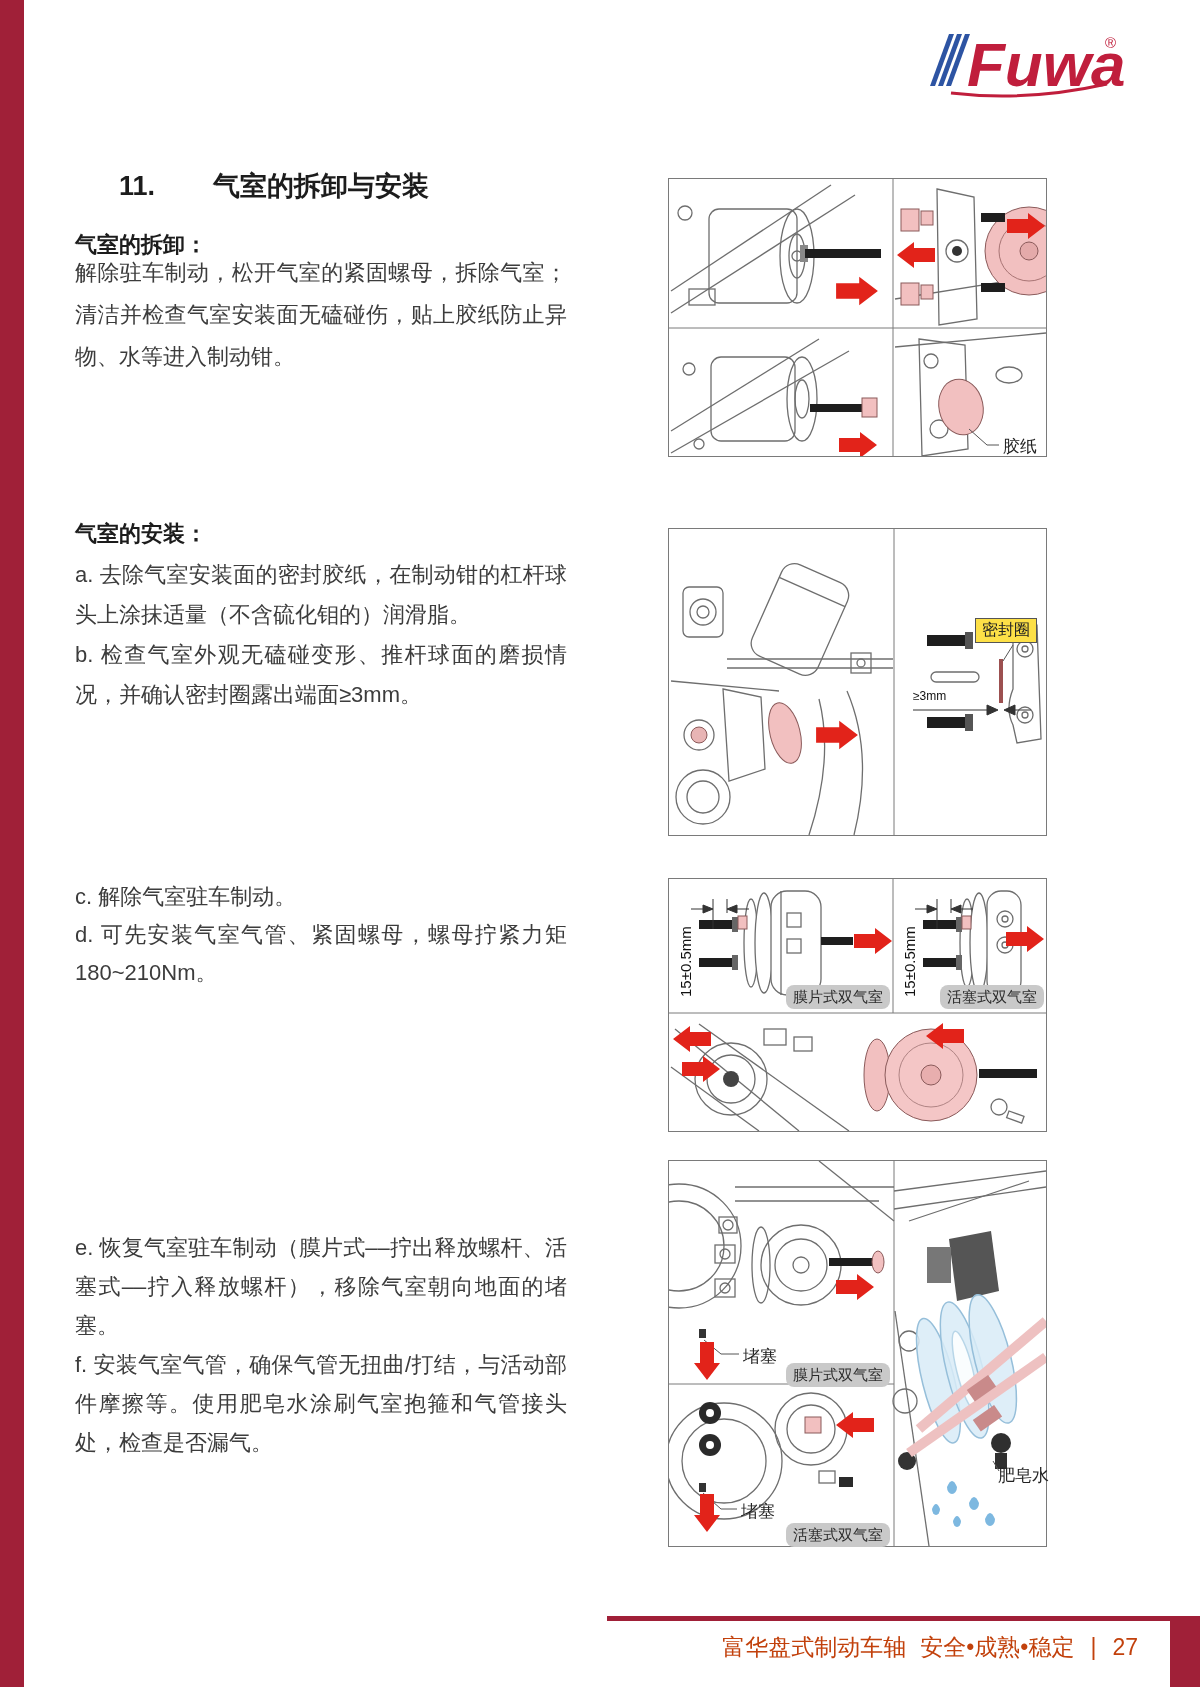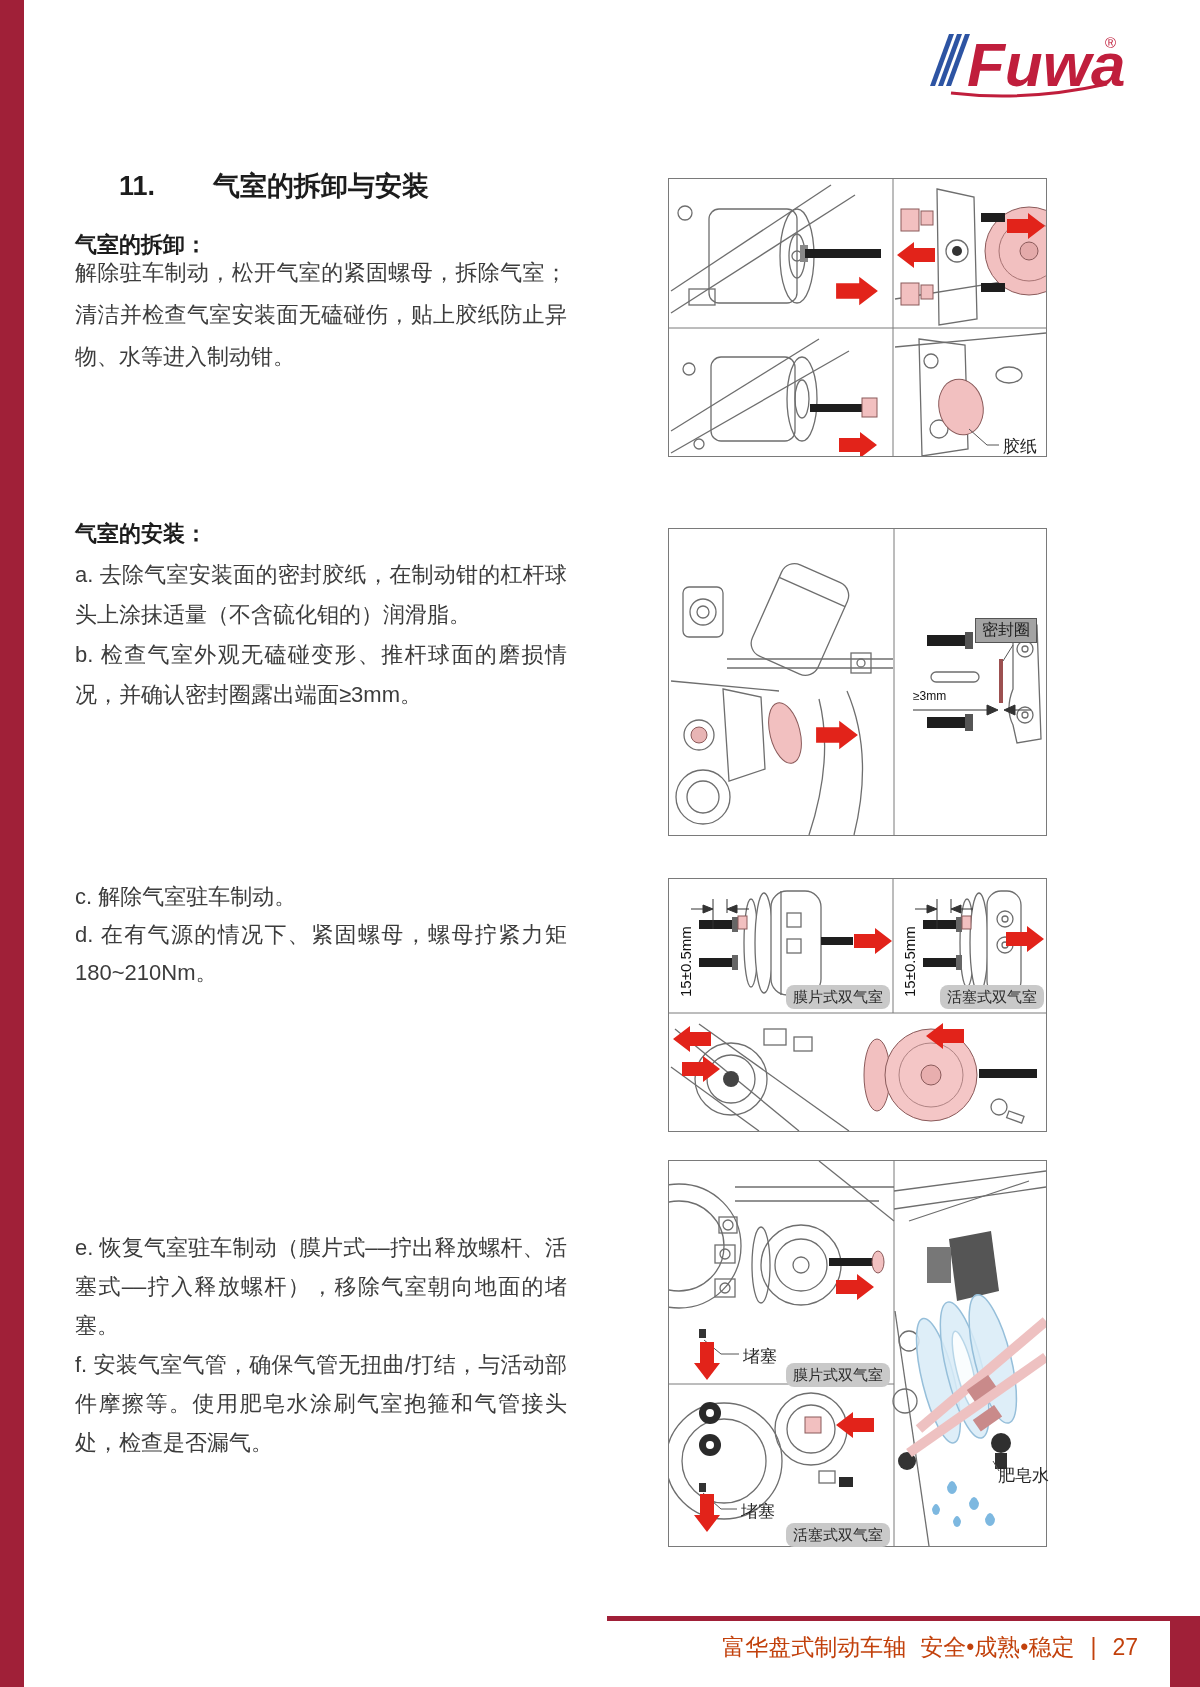--- a/index.html
+++ b/index.html
@@ -22,21 +22,21 @@
   .lh42 { line-height:42px; }
   .lh40 { line-height:40px; }
   .lh39 { line-height:39px; }
   .lh38 { line-height:38px; }
   .note-block { font-weight:bold; color:#222; }
 
   
   .fig { position:absolute; border:1px solid #7a7a7a; background:#fff; }
   .fig svg.art { position:absolute; left:0; top:0; }
   .fig-note  { position:absolute; font-size:17px; color:#222; white-space:nowrap; }
-  .fig-note.boxed { border:1px solid #555; background:#a3a3a3; padding:1px 6px; font-size:16px; }
+  .fig-note.boxed { border:1px solid #555; background:#fde047; padding:1px 6px; font-size:16px; }
   .fig-dim   { position:absolute; font-size:12px; color:#111; white-space:nowrap; }
   .fig-tag   { position:absolute; font-size:15px; line-height:20px; padding:2px 7px;
                background:#c9c9c9; color:#2b2b2b; white-space:nowrap;border-radius:8px; }
   .vdim { position:absolute; font-size:15px; color:#111; white-space:nowrap;
           transform:rotate(-90deg); transform-origin:0 0; }
 
   
   .logo { position:absolute; left:915px; top:22px; width:215px; height:84px; }
 
   
@@ -81,21 +81,21 @@
     <p>解除驻车制动，松开气室的紧固螺母，拆除气室；清洁并检查气室安装面无磕碰伤，贴上胶纸防止异物、水等进入制动钳。</p>
   </div>
 
   <p class="sec-heading" style="top:519px">气室的安装：</p>
   <div class="para lh40" style="top:555px">
     <p>a. 去除气室安装面的密封胶纸，在制动钳的杠杆球头上涂抹适量（不含硫化钼的）润滑脂。</p>
     <p>b. 检查气室外观无磕碰变形、推杆球面的磨损情况，并确认密封圈露出端面≥3mm。</p>
   </div>
   <div class="para lh38" style="top:878px">
     <p>c. 解除气室驻车制动。</p>
-    <p>d. 在有气源的情况下、紧固螺母，螺母拧紧力矩180~210Nm。</p>
+    <p>d. 可先安装气室气管、紧固螺母，螺母拧紧力矩180~210Nm。</p>
   </div>
   <div class="para lh39" style="top:1228px">
     <p>e. 恢复气室驻车制动（膜片式––拧出释放螺杆、活塞式––拧入释放螺杆），移除气室朝向地面的堵塞。</p>
     <p>f. 安装气室气管，确保气管无扭曲/打结，与活动部件摩擦等。使用肥皂水涂刷气室抱箍和气管接头处，检查是否漏气。</p>
   </div>
 
   <div class="fig" style="left:668px; top:178px; width:377px; height:277px">
     <svg class="art" width="377" height="277" viewBox="0 0 377 277">
       <g stroke="#7a7a7a" stroke-width="1">
           <line x1="224" y1="0" x2="224" y2="277"></line>

